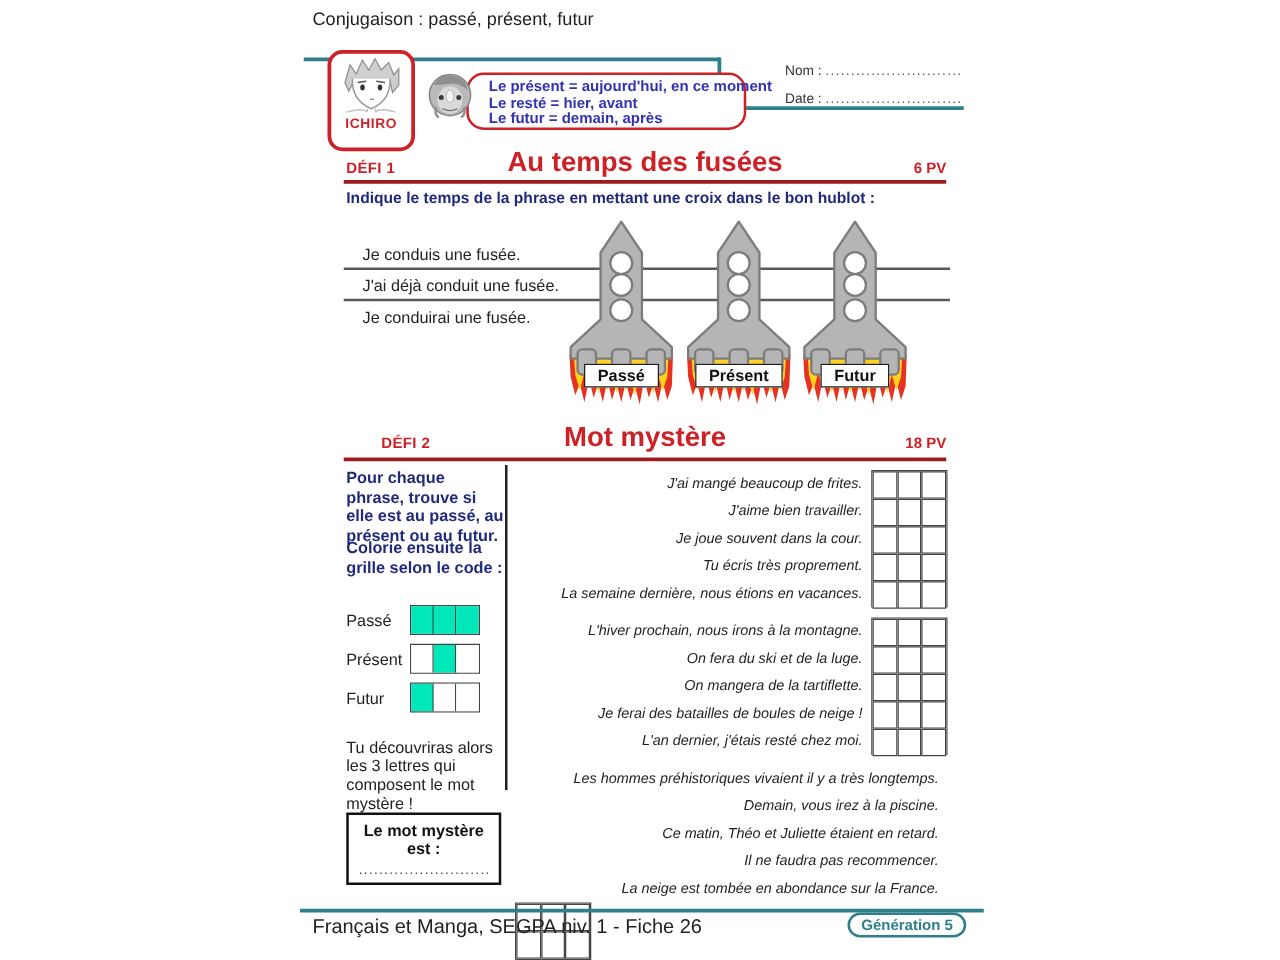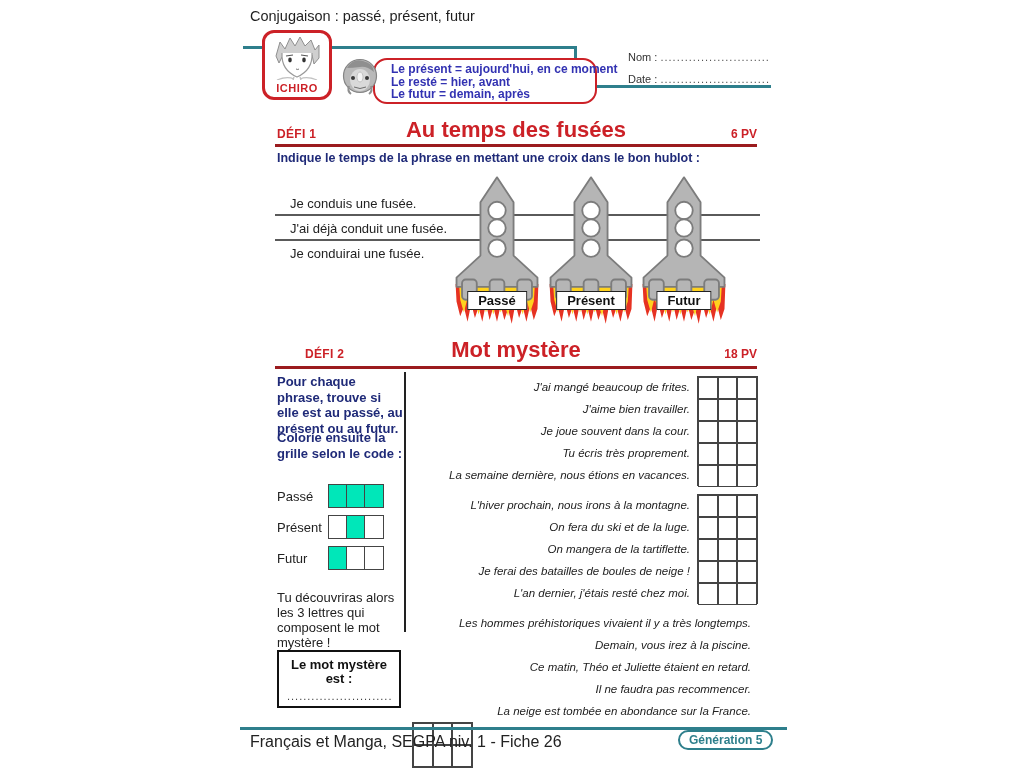--- a/index.html
+++ b/index.html
@@ -9,21 +9,21 @@
   *{margin:0;padding:0;box-sizing:border-box;}
   html,body{background:#fff;}
   .screen{position:relative;width:1024px;height:768px;background:#fff;overflow:hidden;
     font-family:"Liberation Sans",sans-serif;color:#1a1a1a;}
   .abs{position:absolute;}
 
   .top-title{left:250px;top:8px;font-size:14.5px;color:#1f1f1f;}
 
   
   .hline{background:var(--teal);}
-  .ichiro-box{left:262px;top:30px;width:70px;height:70px;border:3px solid var(--red);
+  .ichiro-box{left:262px;top:40px;width:70px;height:81px;border:3px solid var(--red);
     border-radius:12px;background:#fff;z-index:3;text-align:center;}
   .ichiro-name{font-size:11px;font-weight:bold;color:var(--red);letter-spacing:.5px;margin-top:-2px;}
   .bubble{left:373px;top:58px;width:224px;height:46px;border:2.5px solid var(--red);
     border-radius:14px;background:#fff;z-index:2;padding:3px 6px 3px 16px;}
   .bubble-line{font-size:12px;font-weight:bold;color:var(--blue);line-height:12.5px;white-space:nowrap;}
   .bubble-icon{left:341px;top:56px;z-index:4;}
   .field-row{font-size:11px;color:#333;white-space:nowrap;width:142px;overflow:hidden;}
   .field-label{font-weight:normal;}
   .dots{color:#555;letter-spacing:1px;}
 

